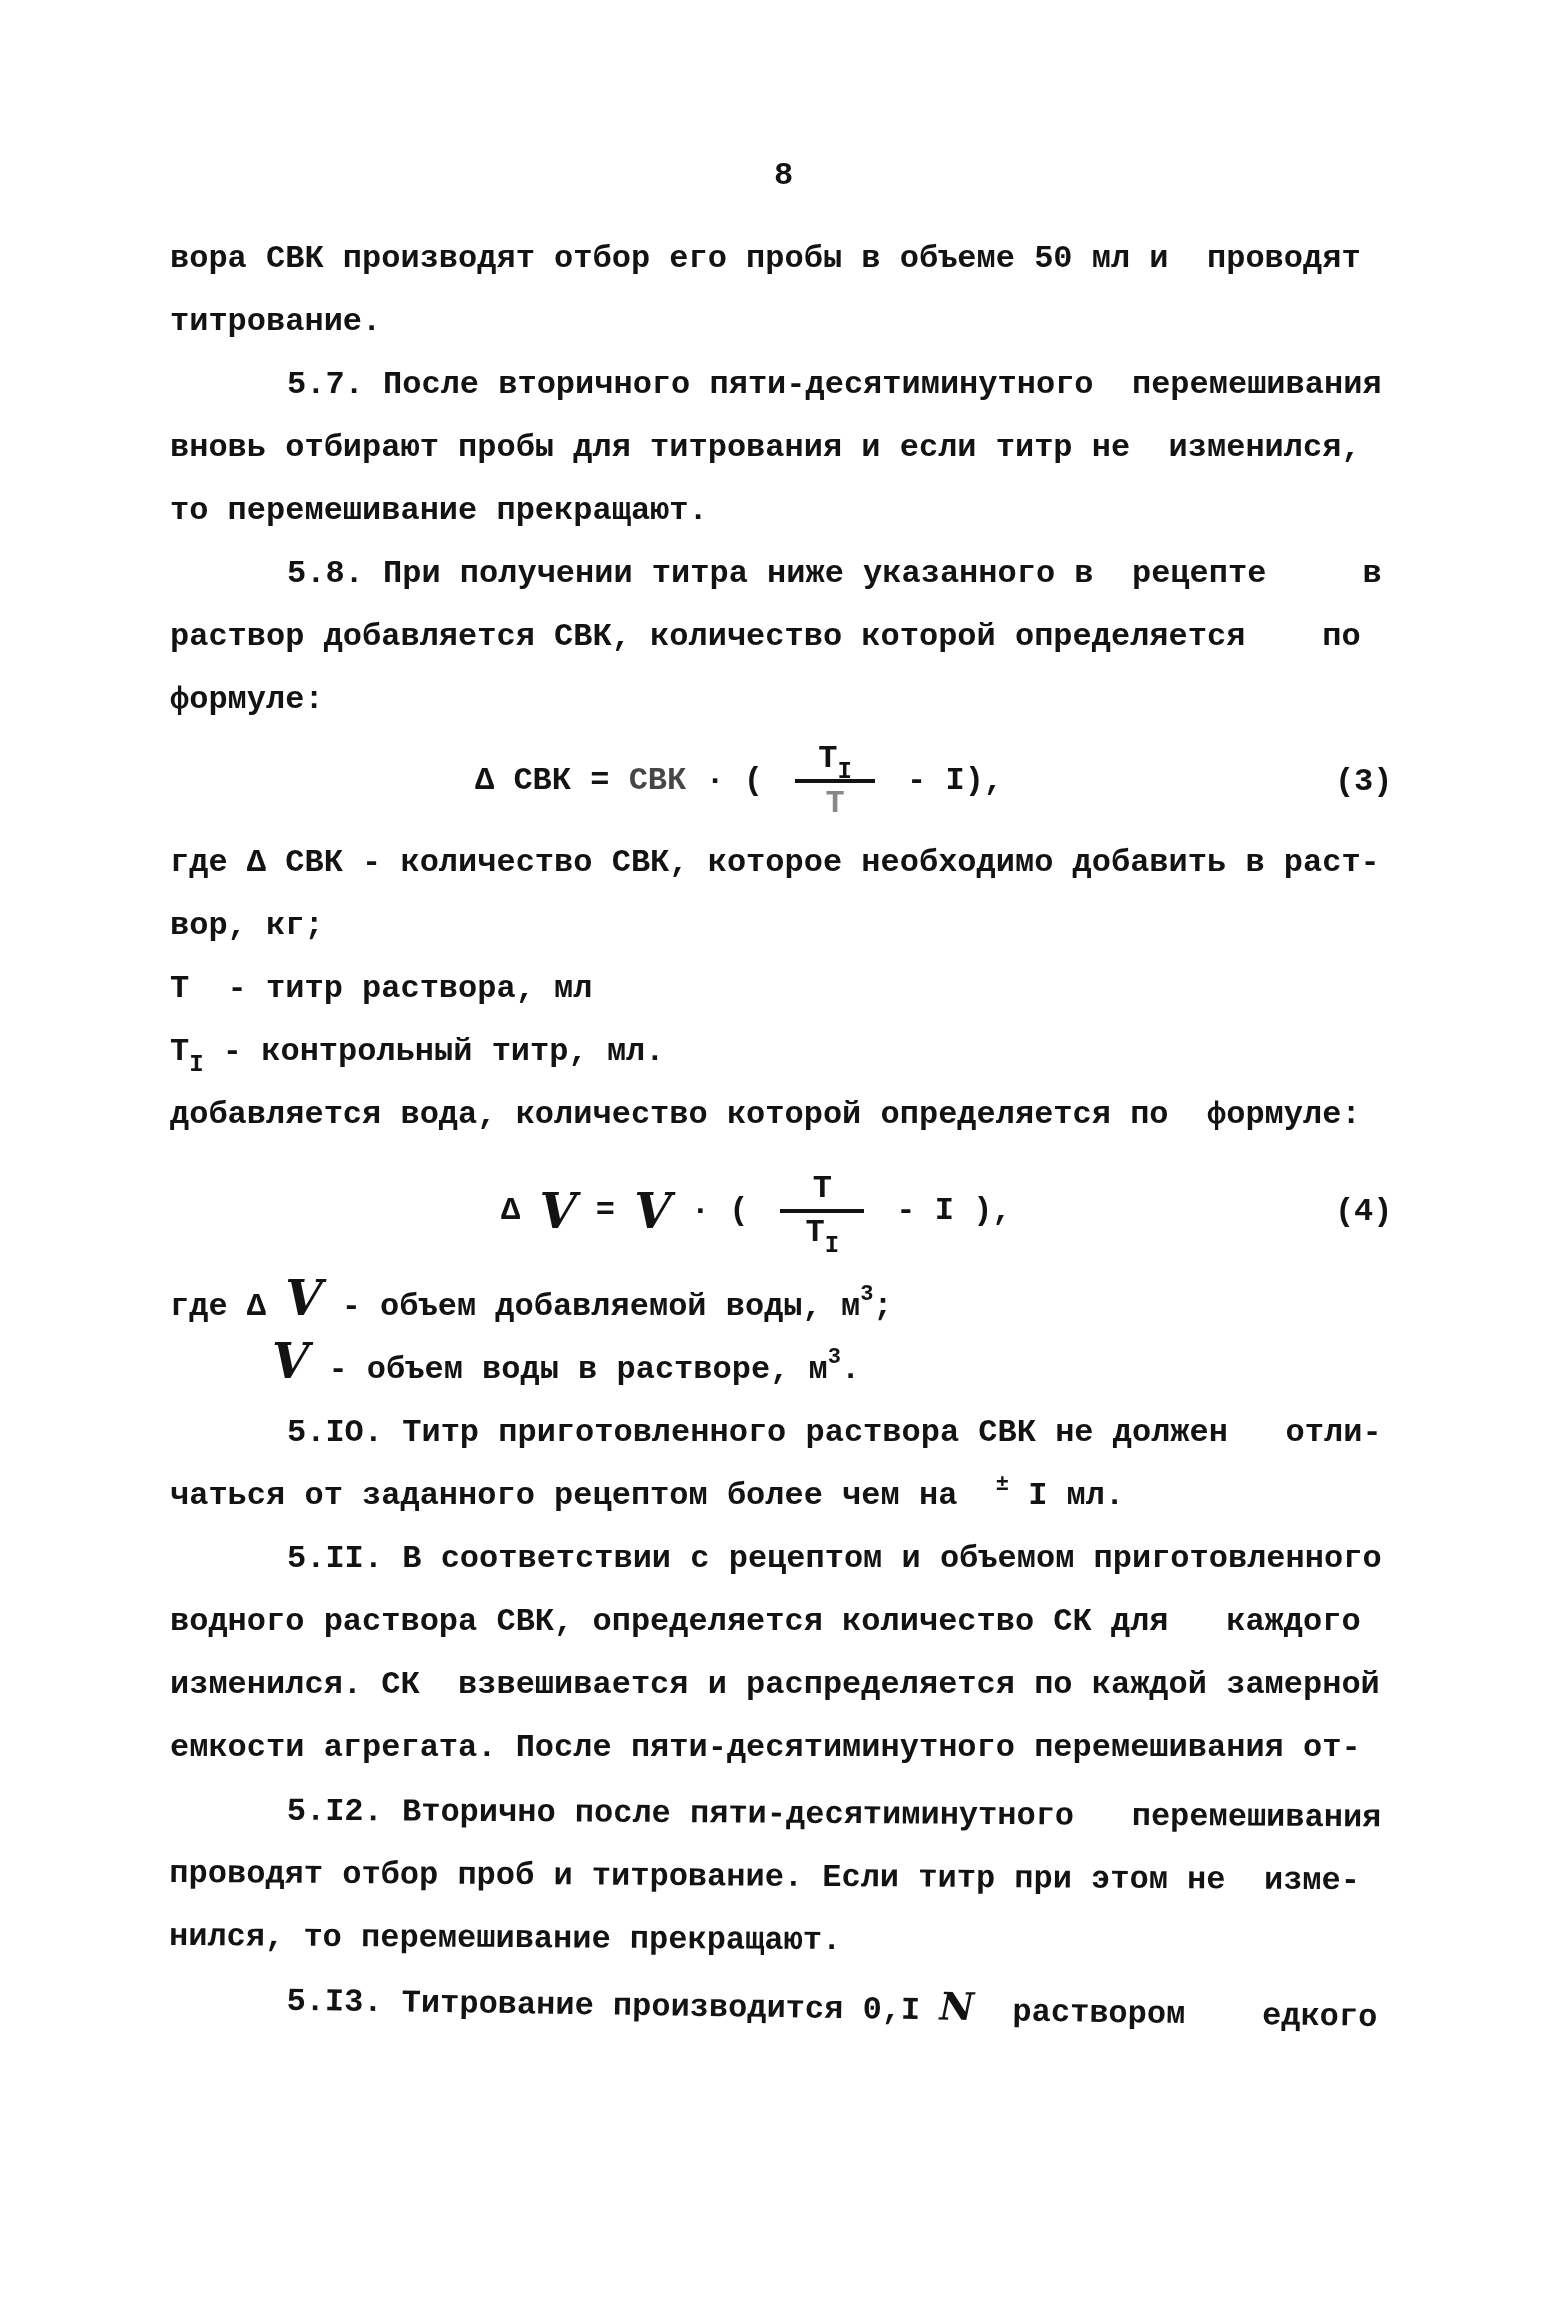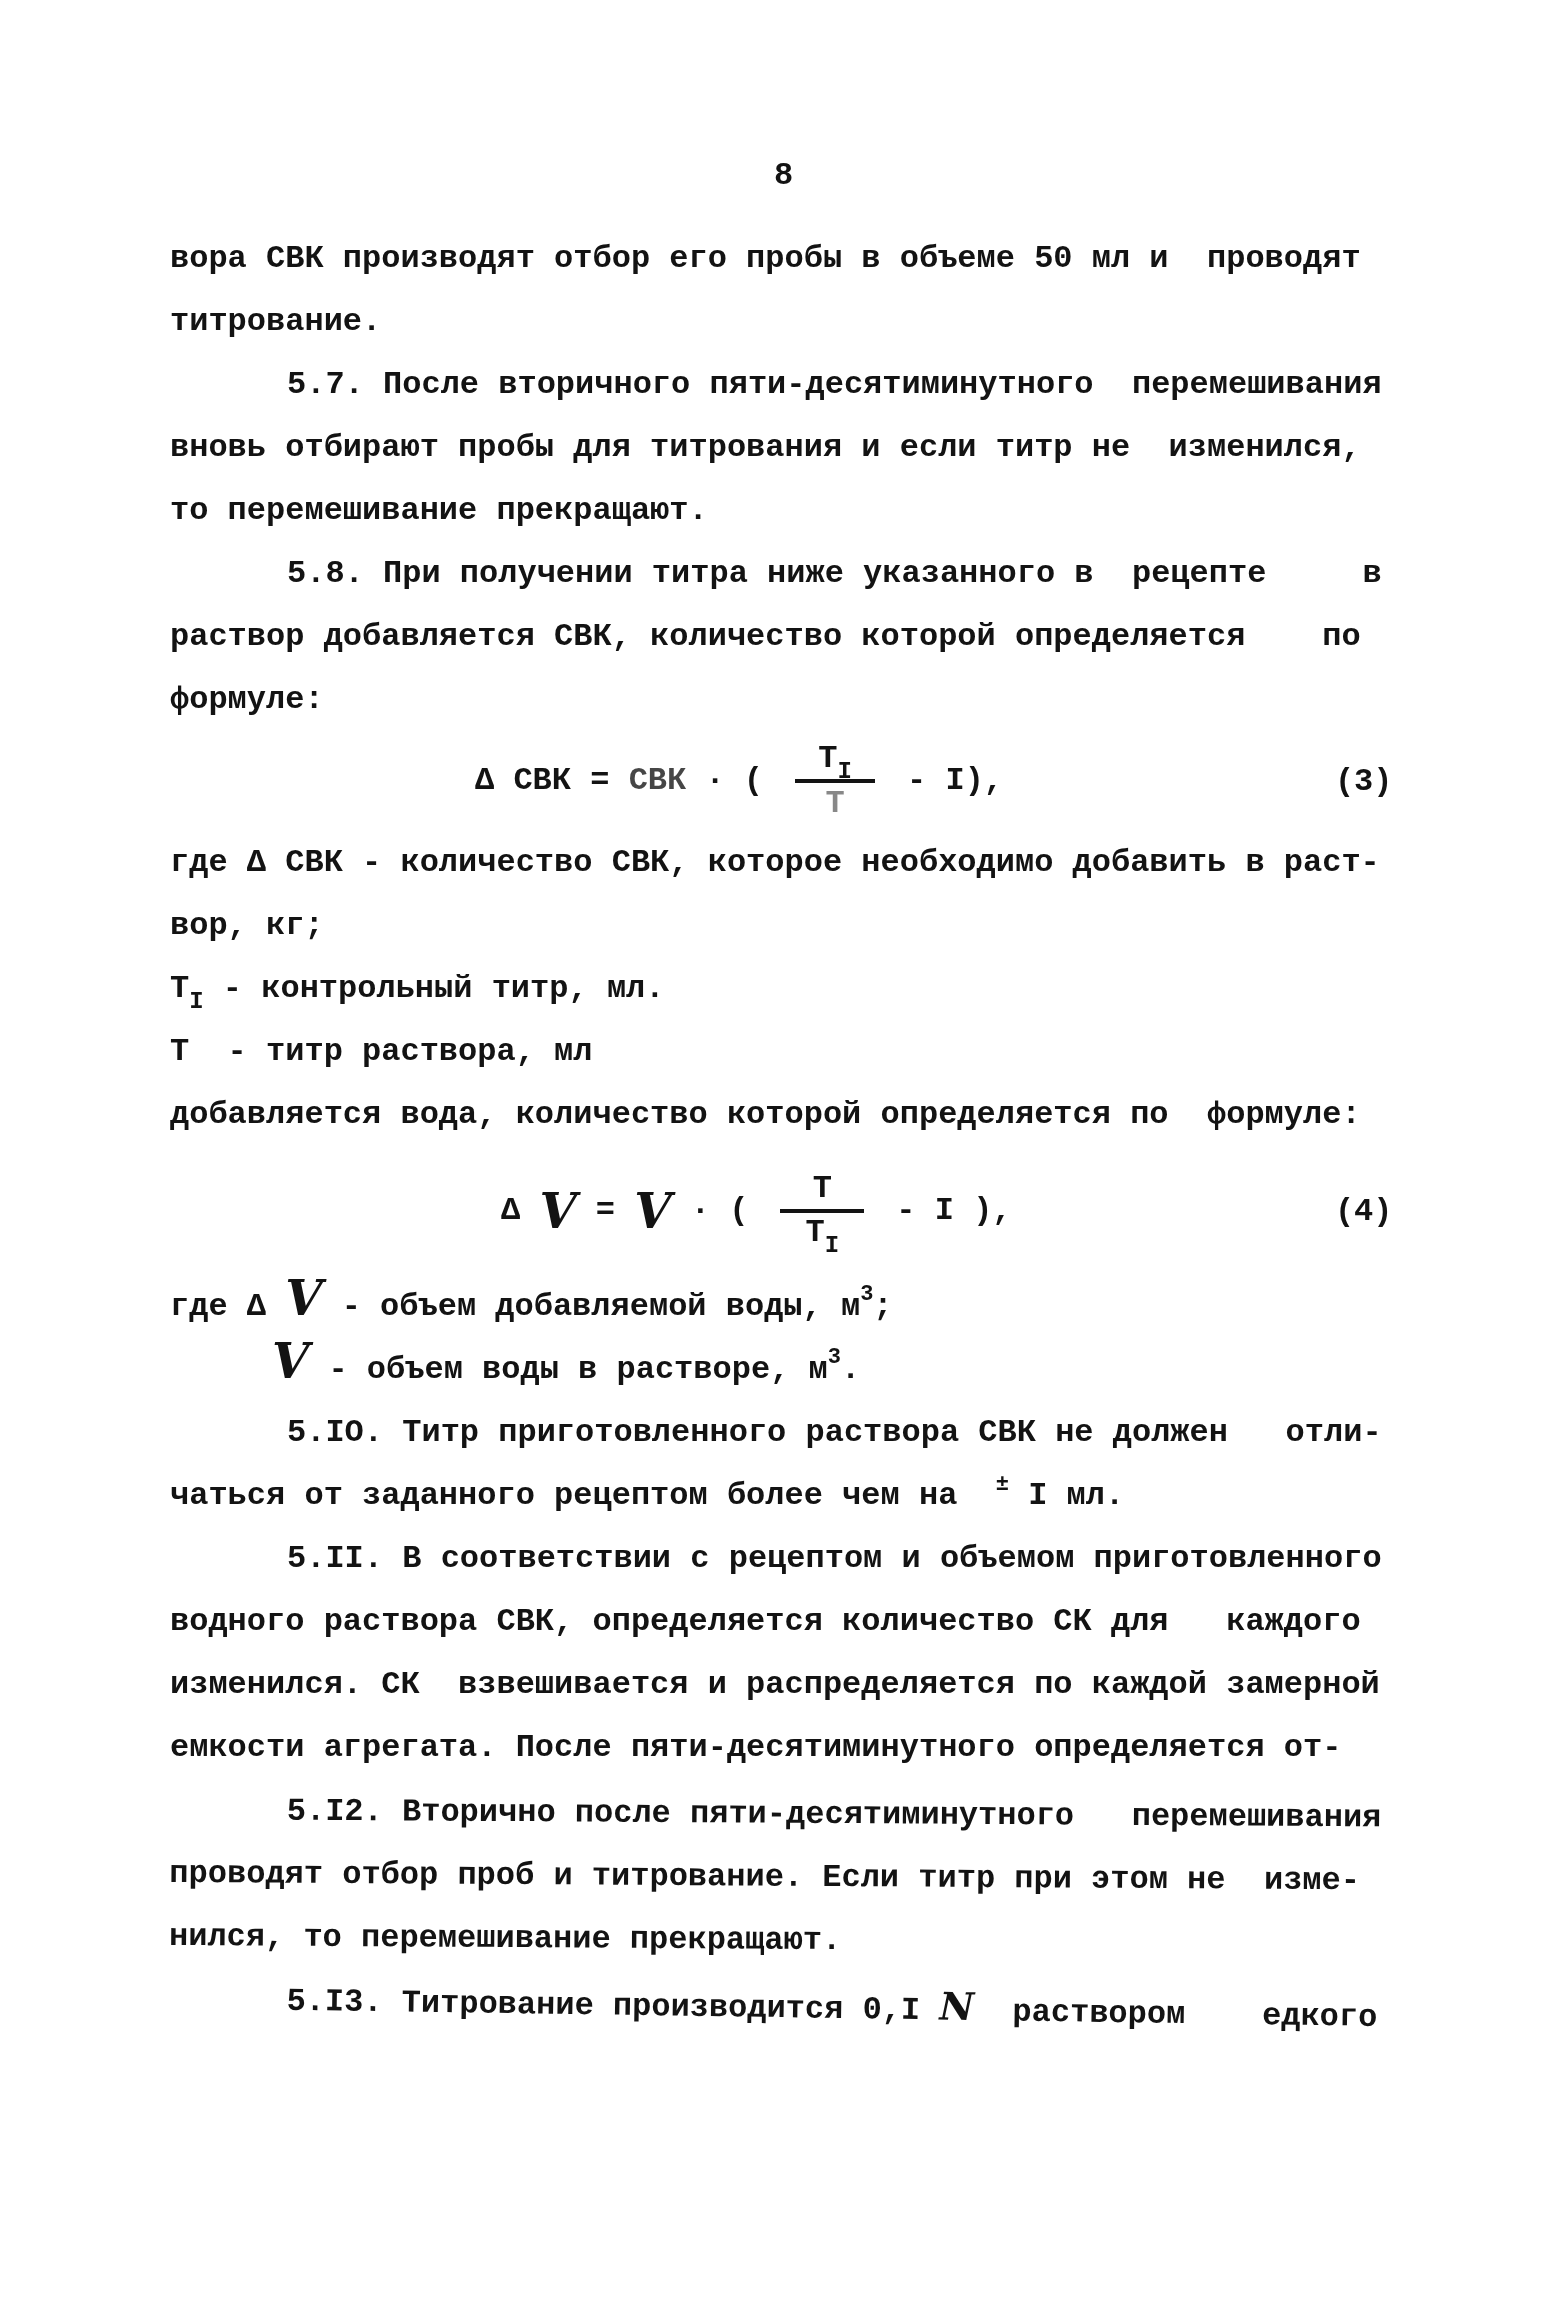--- a/index.html
+++ b/index.html
@@ -93,22 +93,22 @@
       <span class="bar"></span>
       <span class="bot faint2">Т</span>
     </span>
     <span class="ftext"> - I),</span>
     <span class="eqno">(3)</span>
   </div>
 
   <div class="para">
     <div class="line">где Δ СВК - количество СВК, которое необходимо добавить в раст-</div>
     <div class="line">вор, кг;</div>
+    <div class="line">Т  - титр раствора, мл</div>
     <div class="line"><span>Т</span><sub>I</sub><span> - контрольный титр, мл.</span></div>
-    <div class="line">Т  - титр раствора, мл</div>
   </div>
 
   <div class="para">
     <div class="line">добавляется вода, количество которой определяется по  формуле:</div>
   </div>
 
   <div class="formula f4pad">
     <span class="fpad4"></span>
     <span class="ftext">Δ </span>
     <span class="hv">V</span>
@@ -131,21 +131,21 @@
 
   <div class="para">
     <div class="line indent">5.IO. Титр приготовленного раствора СВК не должен   отли-</div>
     <div class="line"><span>чаться от заданного рецептом более чем на  </span><span class="pm">±</span><span> I мл.</span></div>
   </div>
 
   <div class="para">
     <div class="line indent">5.II. В соответствии с рецептом и объемом приготовленного</div>
     <div class="line">водного раствора СВК, определяется количество СК для   каждого</div>
     <div class="line">изменился. СК  взвешивается и распределяется по каждой замерной</div>
-    <div class="line">емкости агрегата. После пяти-десятиминутного определяется от-</div>
+    <div class="line">емкости агрегата. После пяти-десятиминутного перемешивания от-</div>
   </div>
 
   <div class="para tilt-a">
     <div class="line indent">5.I2. Вторично после пяти-десятиминутного   перемешивания</div>
     <div class="line">проводят отбор проб и титрование. Если титр при этом не  изме-</div>
     <div class="line">нился, то перемешивание прекращают.</div>
   </div>
 
   <div class="para tilt-b">
     <div class="line indent"><span>5.I3. Титрование производится 0,I </span><span class="hn">N</span><span>  раствором    едкого</span></div>

